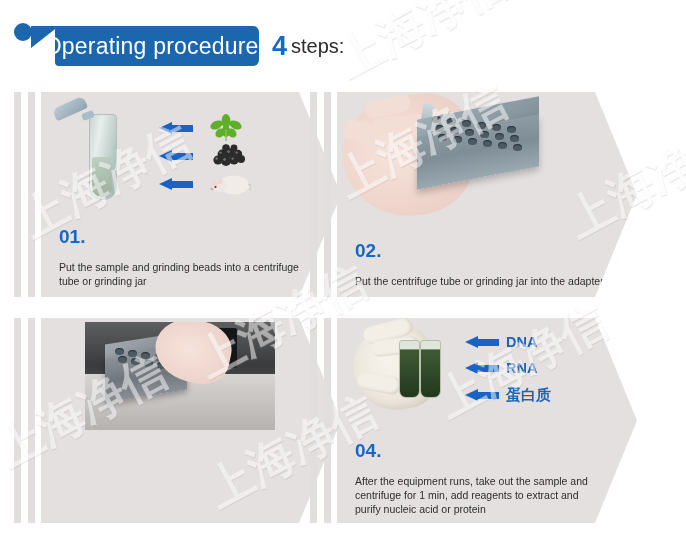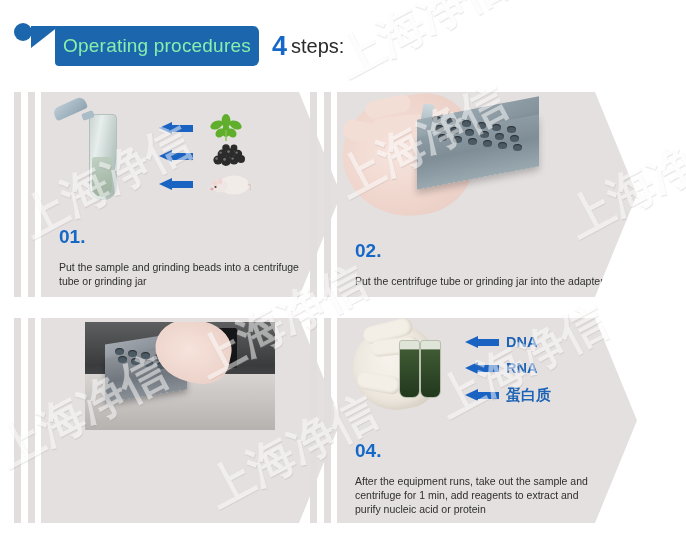--- a/index.html
+++ b/index.html
@@ -27,21 +27,21 @@
     border-bottom:22px solid transparent;
   }
   .hdr-bubble{
     position:absolute; left:55px; top:26px;
     width:204px; height:40px;
     background:#1b66ac;
     border-radius:4px 6px 6px 4px;
     display:flex;align-items:center;justify-content:center;
   }
   .hdr-bubble-label{
-    color:#86efac; font-size:19px; letter-spacing:.2px;
+    color:#ffffff; font-size:23px; letter-spacing:.2px;
     white-space:nowrap;
   }
   .hdr-tagline{
     position:absolute; left:268px; top:26px;
     height:40px; display:flex; align-items:center;
     font-size:20px; color:#2b2b2b; white-space:nowrap;
   }
   .hdr-num{
     color:#1668c8; font-size:27px; font-weight:bold;
     padding:0 4px; line-height:1;

